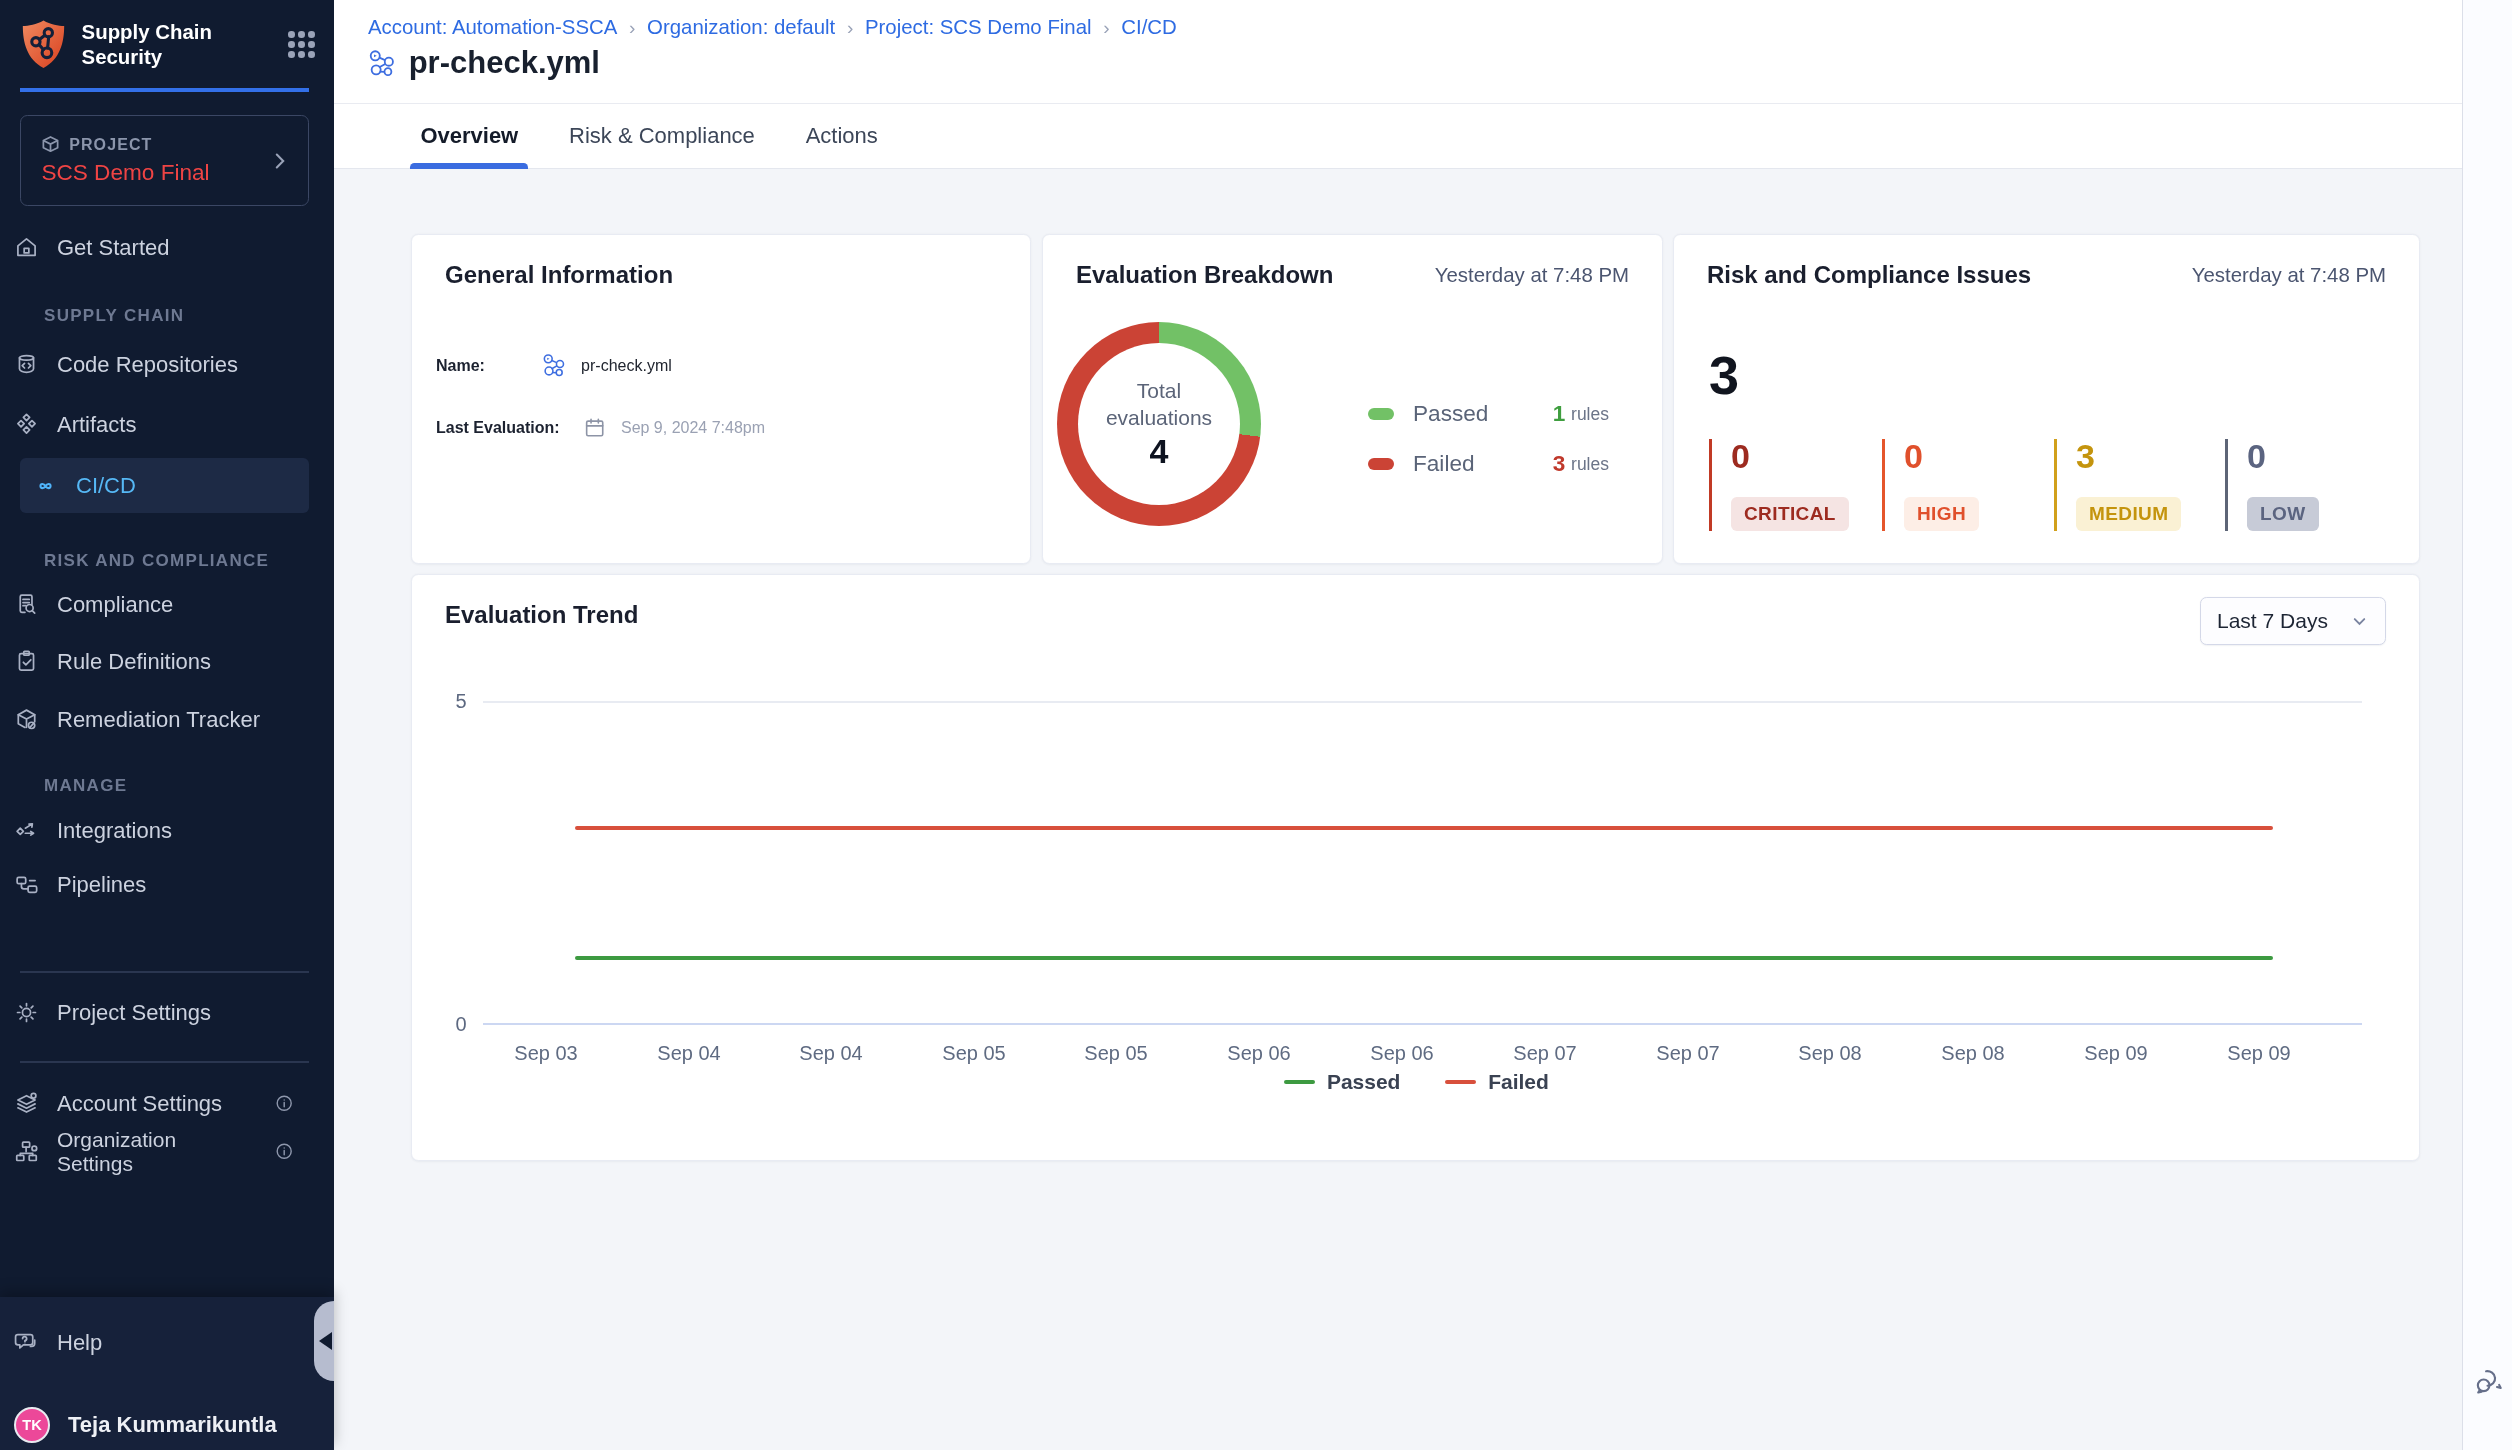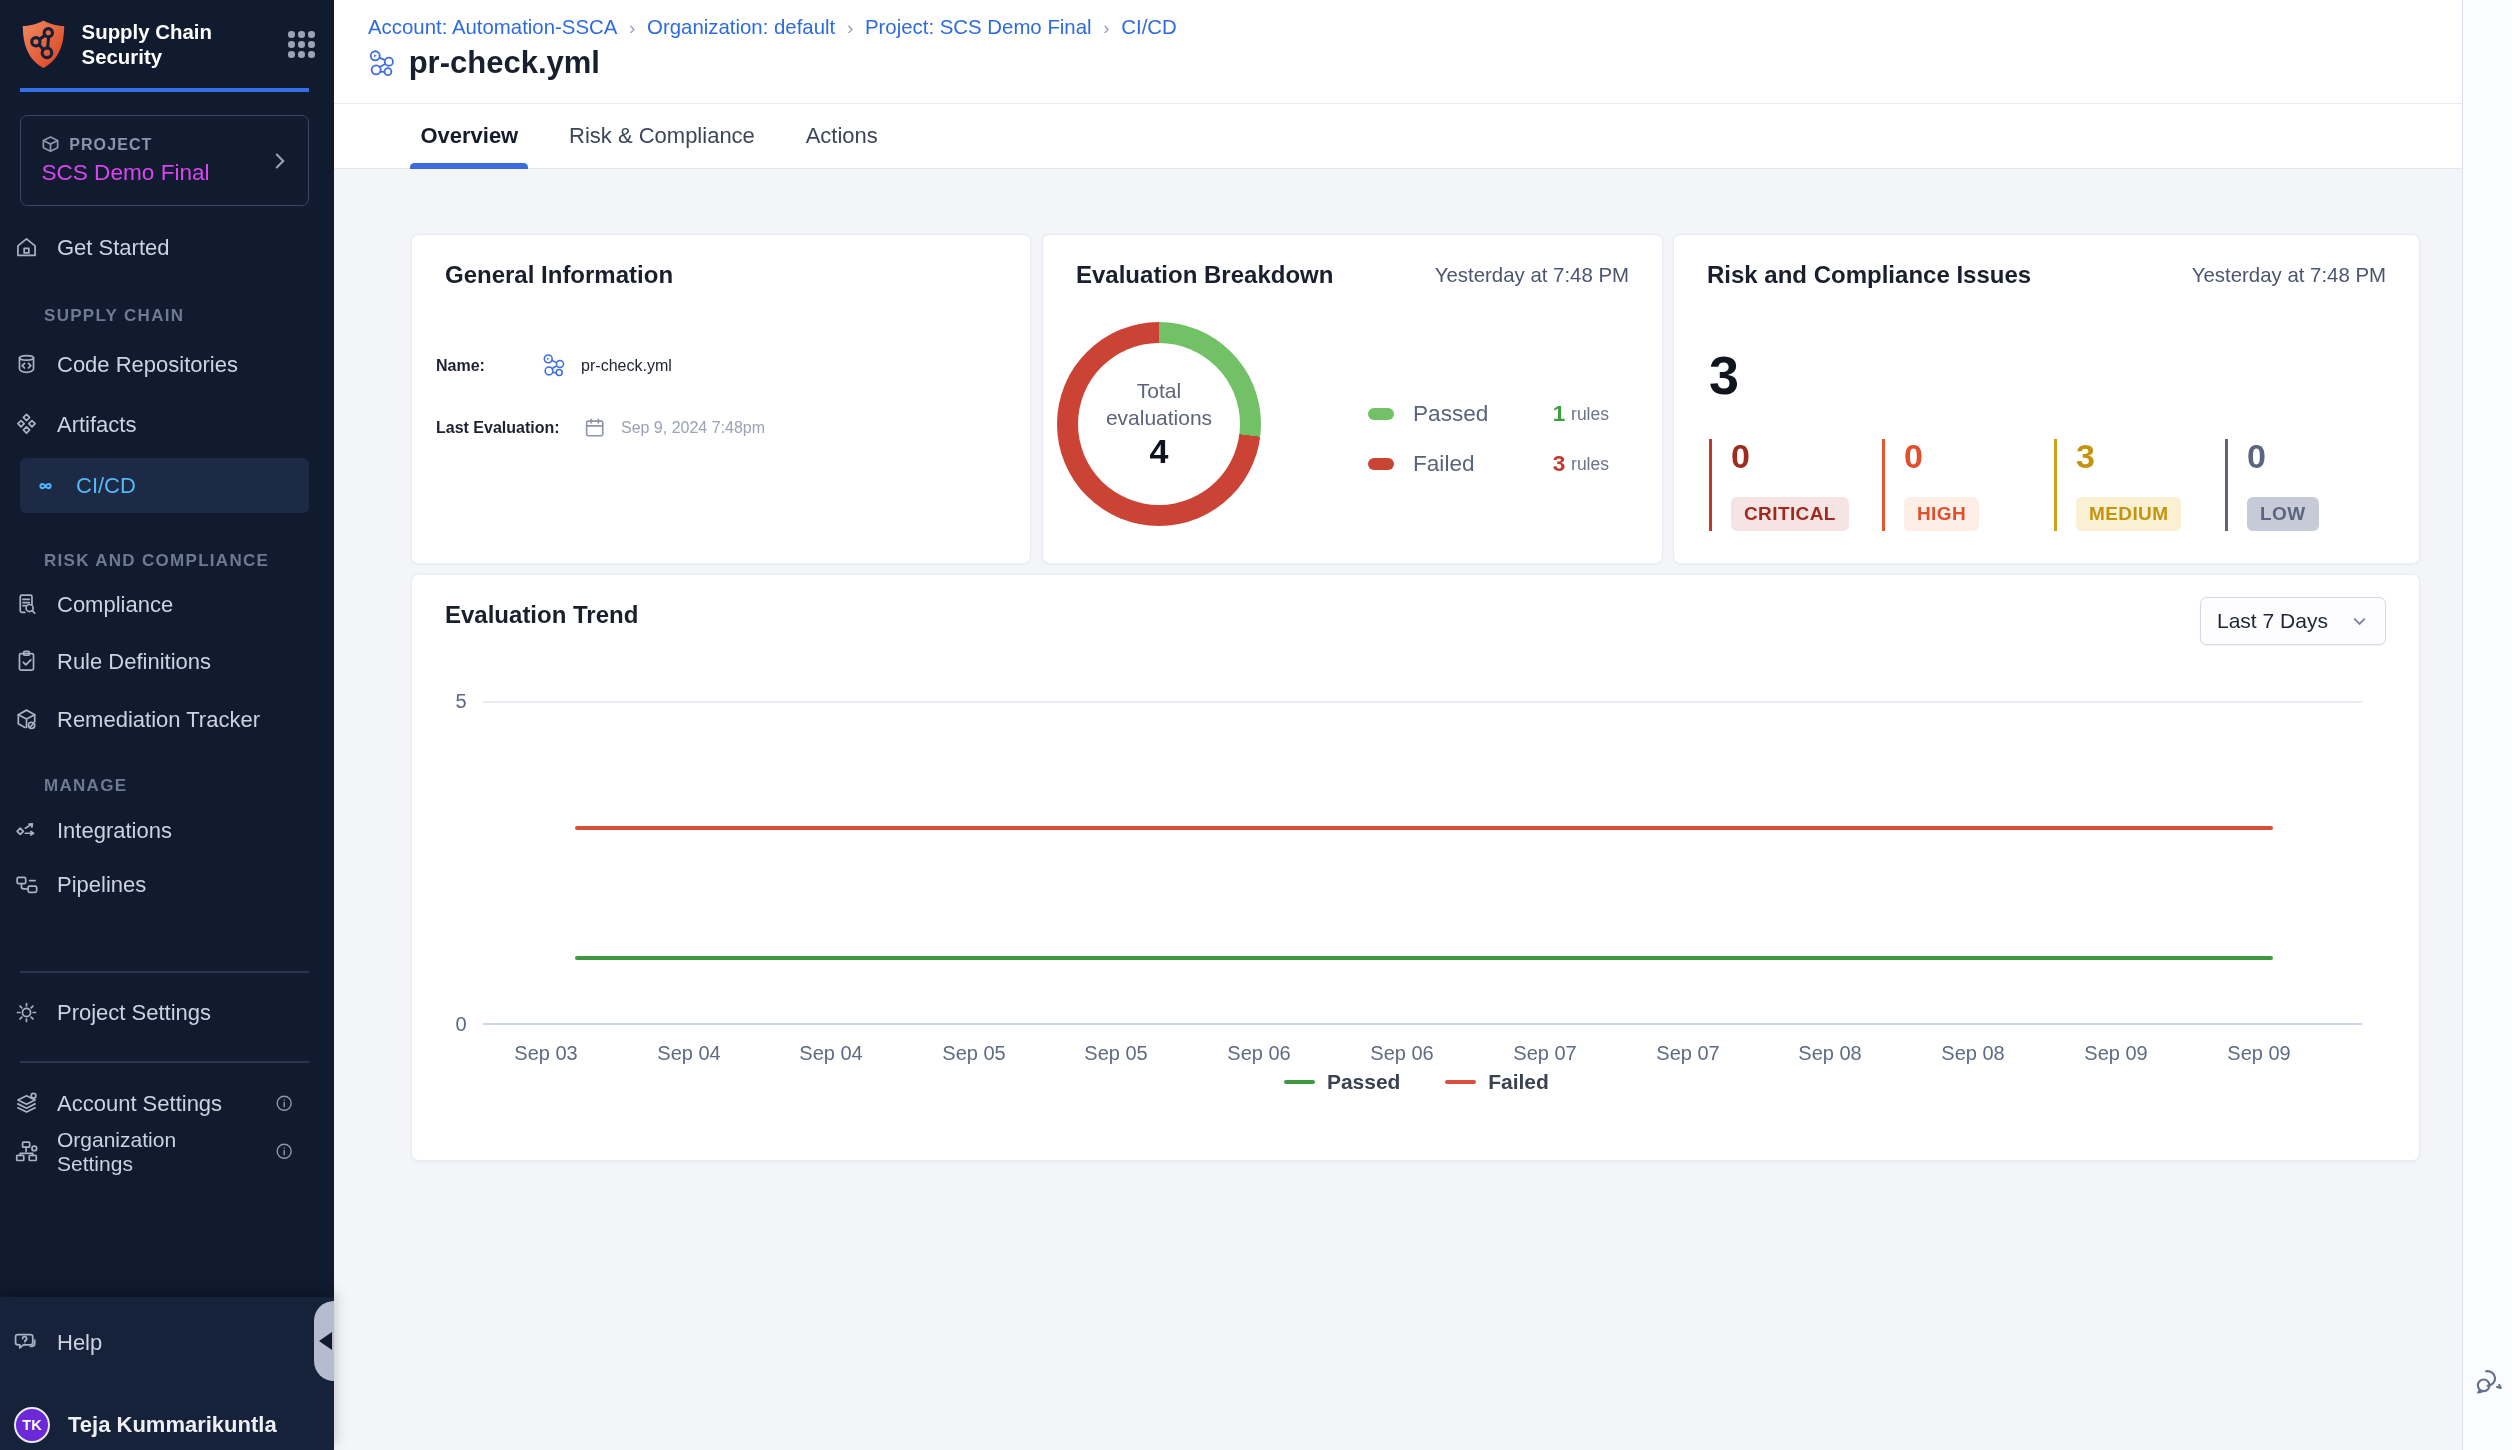--- a/index.html
+++ b/index.html
@@ -11,32 +11,32 @@
   .sidebar { position:absolute; left:0; top:0; width:334px; height:1451px; background:#101b30; z-index:5; }
   .logo-row { position:absolute; top:13px; left:20px; width:295px; height:63px; display:flex; align-items:center; }
   .logo-shield { width:47px; height:51px; flex:0 0 auto; }
   .logo-name { margin-left:14.6px; color:#fff; font-size:20.4px; font-weight:700; line-height:25px; }
   .grid-icon { margin-left:auto; display:grid; grid-template-columns:repeat(3,6.6px); grid-gap:3.6px; cursor:pointer; }
   .grid-icon i { width:6.6px; height:6.6px; border-radius:50%; background:#9aa3b8; }
   .blue-divider { position:absolute; top:88px; left:20px; width:289px; height:3.6px; background:#3370e8; }
   .project-card { position:absolute; top:115px; left:20px; width:289px; height:91px; border:1.5px solid #3b4764; border-radius:7.3px; display:flex; align-items:center; padding:0 20.4px; cursor:pointer; }
   .pc-text { display:flex; flex-direction:column; gap:5.8px; }
   .pc-label-row { display:flex; align-items:center; gap:8.8px; color:#8b95ab; font-size:16px; font-weight:700; letter-spacing:1.1px;text-align:center; }
-  .pc-name { color:#d946ef; font-size:22.6px; }
+  .pc-name { color:#ef4444; font-size:22.6px; }
   .pc-chevron { margin-left:auto; }
 
   .nav-item { position:absolute; left:0; width:334px; height:55px; display:flex; align-items:center; padding-left:14px; gap:18px; color:#ccd2df; font-size:22px; cursor:pointer; }
   .nav-item .nico { width:25px; height:25px; flex:0 0 auto; display:flex; align-items:center; justify-content:center; color:#a9b1c4; }
   .nav-item.active-bg { left:20px; width:289px; border-radius:5.8px; background:#1d2a45; padding-left:13px; color:#56b8f5; }
   .nav-item.active-bg .nico { color:#4fb3f9; }
   .nav-header { position:absolute; left:44px; height:29px; display:flex; align-items:center; color:#6e7992; font-size:17px; font-weight:700; letter-spacing:1.3px; }
   .side-divider { position:absolute; left:20px; width:289px; height:1.5px; background:#2a3650; }
   .info-dot { margin-left:auto; margin-right:40px; color:#8f98ad; }
   .sidebar-bottom { position:absolute; left:0; top:1297px; width:334px; height:154px; background:#16213a; box-shadow:0 -5.8px 13px rgba(0,0,0,.25); }
-  .avatar { width:36px; height:36px; border-radius:50%; background:#6d28d9; border:2.2px solid #e8eaf0; color:#fff; font-size:14.6px; font-weight:700; display:flex; align-items:center; justify-content:center; flex:0 0 auto; }
+  .avatar { width:36px; height:36px; border-radius:50%; background:#ec4899; border:2.2px solid #e8eaf0; color:#fff; font-size:14.6px; font-weight:700; display:flex; align-items:center; justify-content:center; flex:0 0 auto; }
   .collapse-handle { position:absolute; left:314px; top:1301px; width:20.4px; height:80px; background:#b6bccf; border-radius:40px 0 0 40px; display:flex; align-items:center; justify-content:flex-end; cursor:pointer; z-index:6; }
   .collapse-handle .tri { width:0; height:0; border-top:9.5px solid transparent; border-bottom:9.5px solid transparent; border-right:13px solid #101b30; margin-right:2.9px; }
 
   
   .main-header { position:absolute; left:334px; top:0; width:2128px; height:104px; background:#fff; border-bottom:0.7px solid #e9ebf1; }
   .breadcrumb { position:absolute; left:34px; top:16px; display:flex; align-items:center; gap:11.7px; font-size:20.4px; }
   .breadcrumb a { color:#2e6be2; text-decoration:none; cursor:pointer; }
   .crumb-sep { color:#9aa3b8; font-size:19px; }
   .title-row { position:absolute; left:34px; top:45px; display:flex; align-items:center; gap:11.7px; }
   .page-title { font-size:31px; font-weight:700; color:#18202e; }

